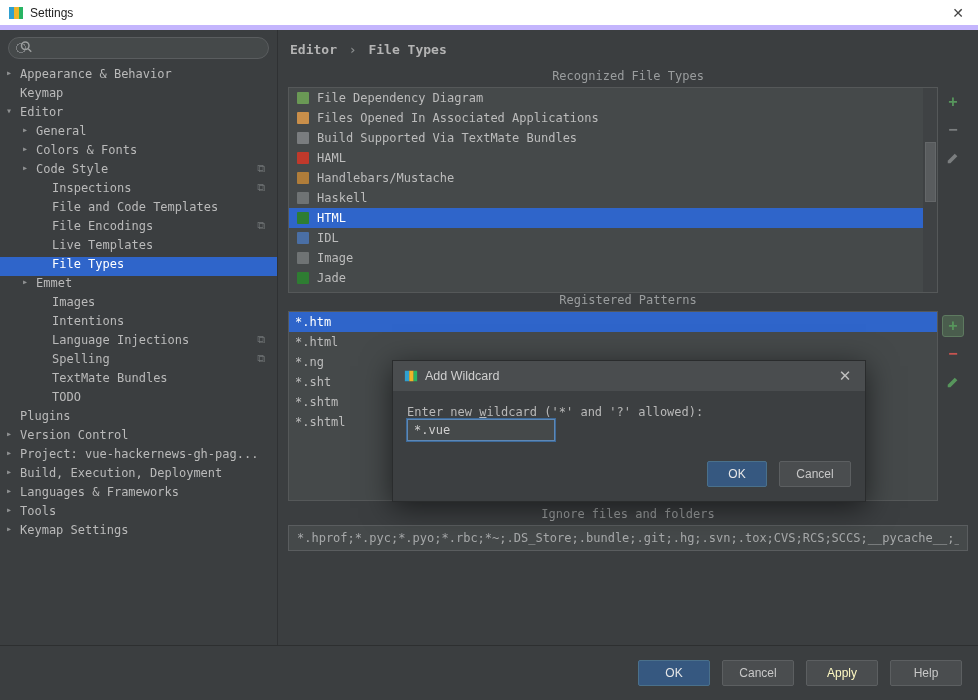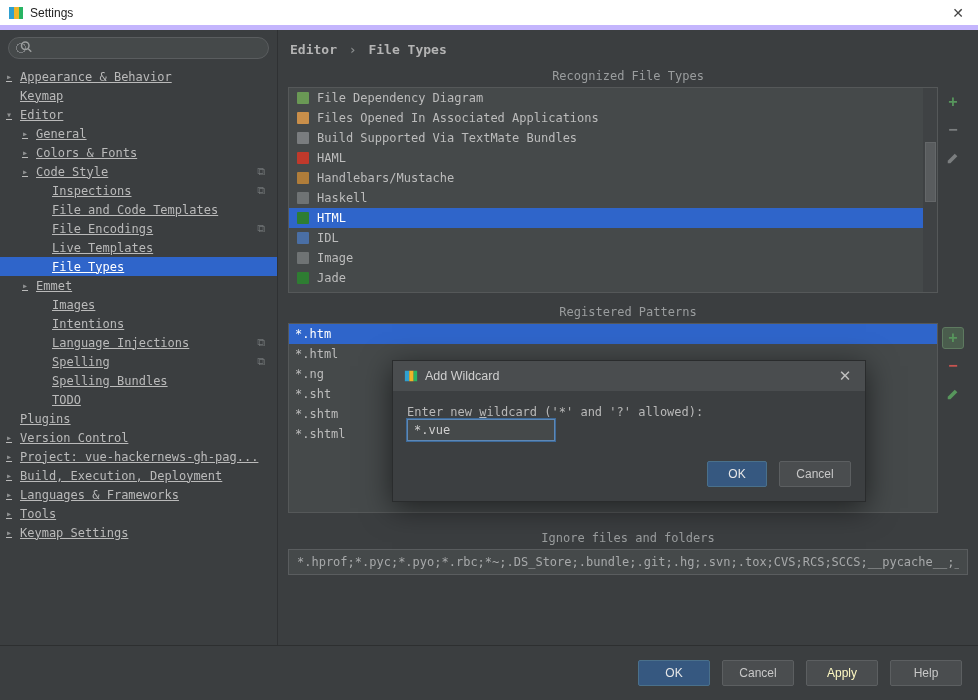--- a/index.html
+++ b/index.html
@@ -65,26 +65,24 @@
   }
 
   .tree {
     flex: 1;
     overflow: hidden;
     padding-top: 2px;
     font-family: Consolas, "Menlo", monospace;
   }
   .tree-row {
     display: flex;
-    align-items: center;
     height: 19px;
     color: #bababa;
     white-space: nowrap;
     position: relative;
-    text-decoration: underline;
   }
   .tree-row.top    { padding-left: 20px; }
   .tree-row.lvl1   { padding-left: 36px; }
   .tree-row.lvl2   { padding-left: 52px; }
   .tree-row .arrow {
     width: 12px;
     margin-left: -14px;
     margin-right: 2px;
     color: #8f9192;
     font-size: 10px;
@@ -123,21 +121,20 @@
     display:flex; align-items:center;
     margin-bottom:4px;
     flex-direction:column;
   }
   .section-title .line {
     flex:1; height:1px; background:#4e5254; margin-left:8px;
   }
 
   .listbox-wrap {
     display:flex;
-    margin-bottom: 12px;
   }
   .listbox {
     flex:1;
     background: #45494a;
     border: 1px solid #555859;
     height: 206px;
     overflow: hidden;
     position: relative;
   }
   .listbox .row {
@@ -340,21 +337,21 @@
         </div>
         <div class="tree-row lvl2">
           <span>Language Injections</span>
           <span class="trail-icon">⧉</span>
         </div>
         <div class="tree-row lvl2">
           <span>Spelling</span>
           <span class="trail-icon">⧉</span>
         </div>
         <div class="tree-row lvl2">
-          <span>Spelling Bundles</span>
+          <span>TextMate Bundles</span>
         </div>
         <div class="tree-row lvl2">
           <span>TODO</span>
         </div>
         <div class="tree-row top">
           <span>Plugins</span>
         </div>
         <div class="tree-row top collapsed">
           <span class="arrow"></span>
           <span>Version Control</span>

